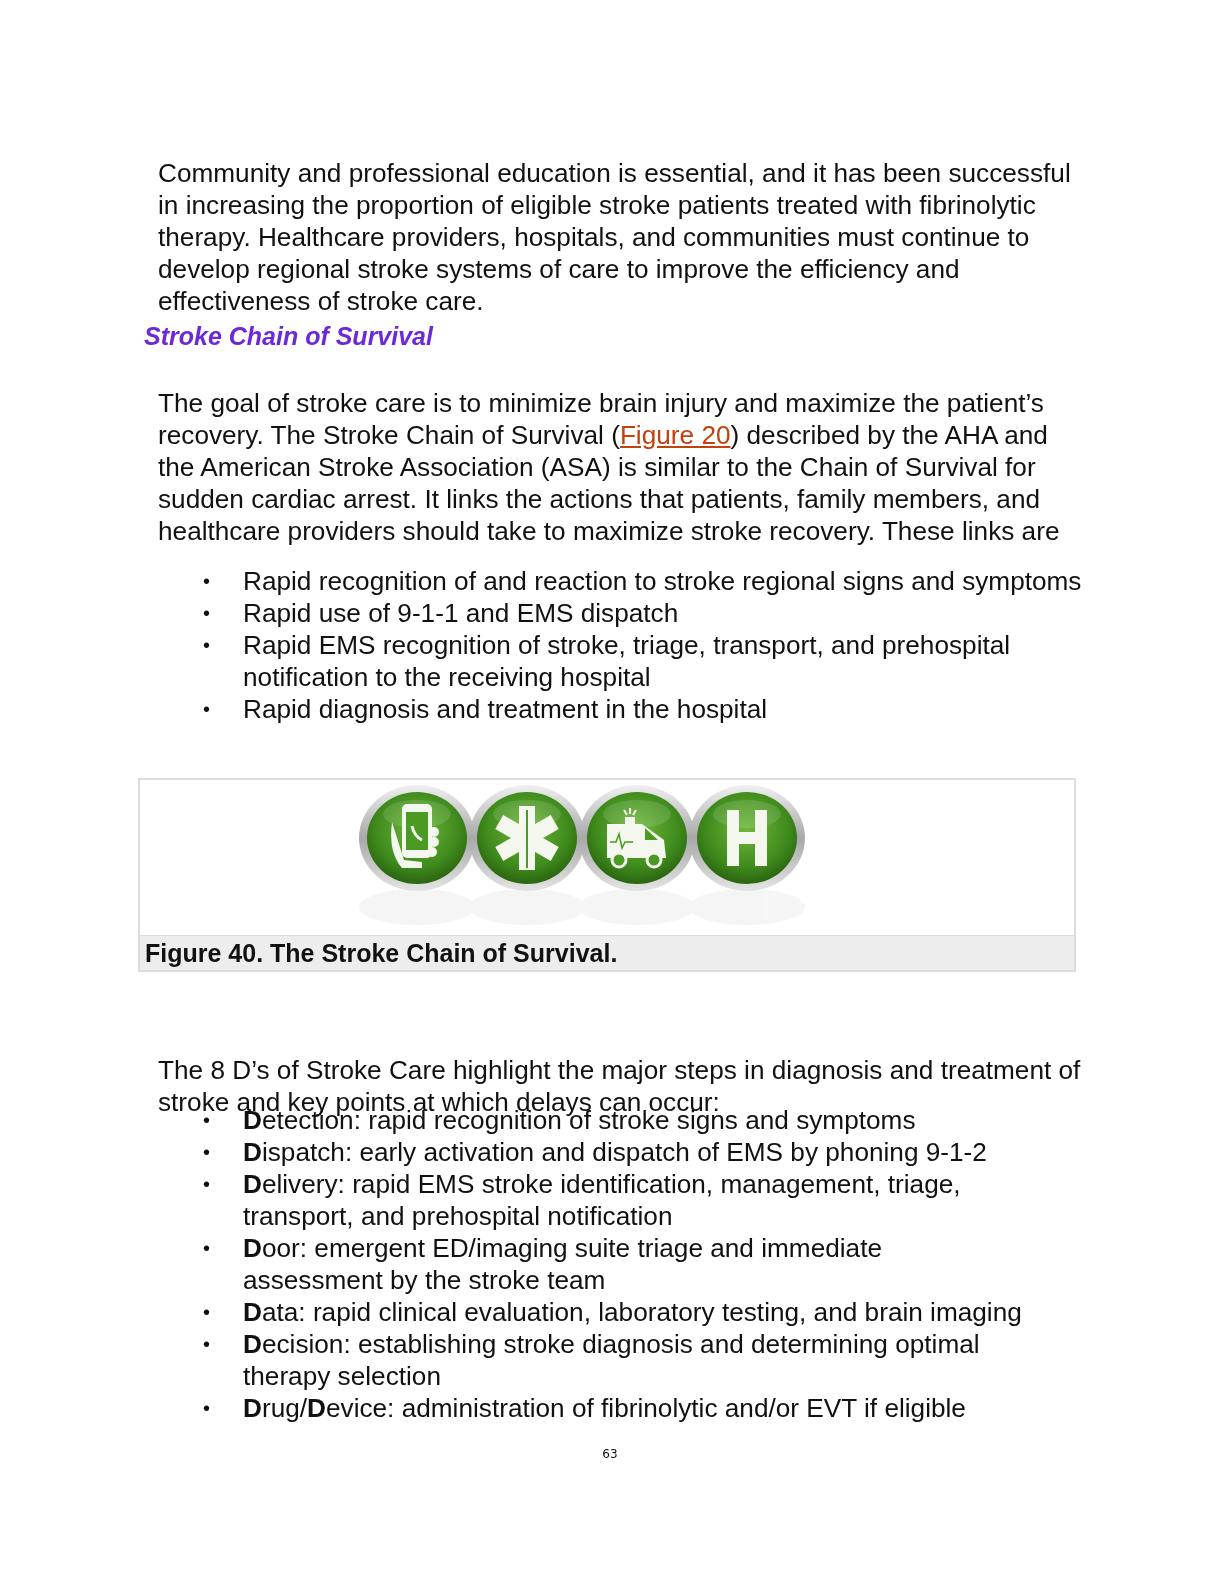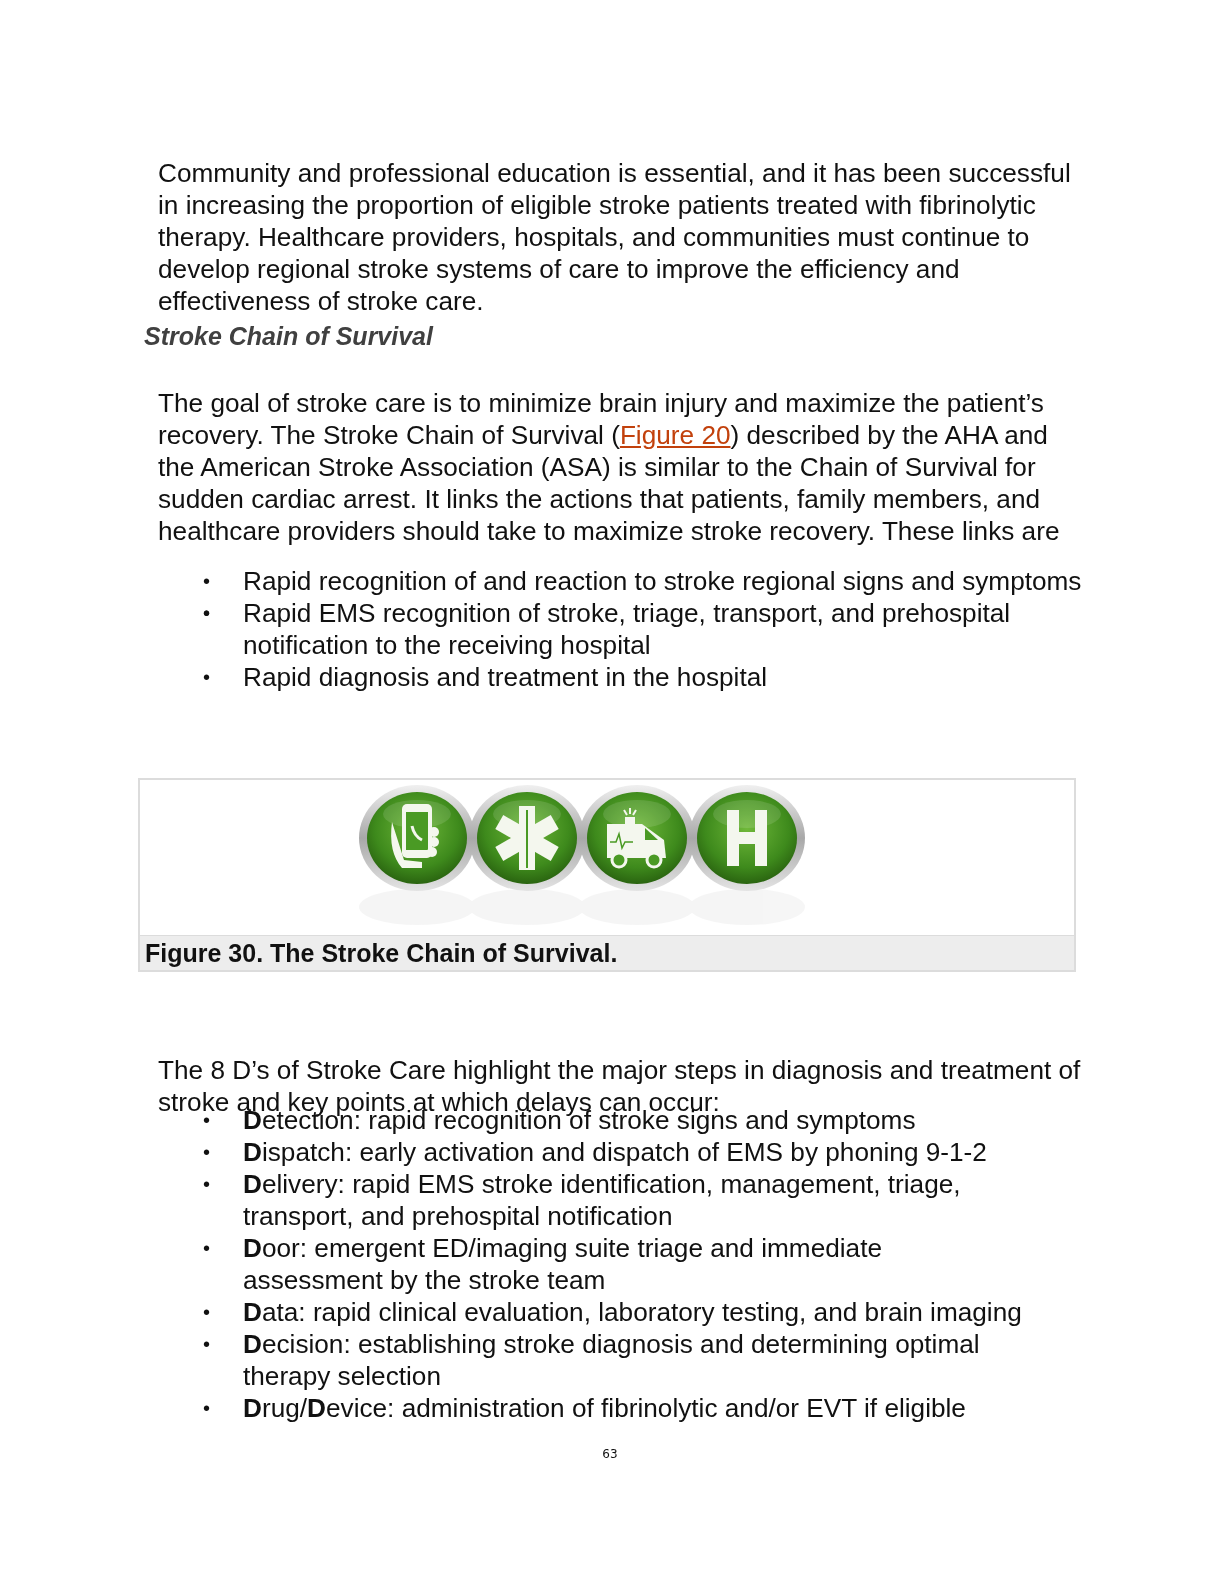--- a/index.html
+++ b/index.html
@@ -1,20 +1,20 @@
 <!DOCTYPE html>
 <html><head>
 <meta charset="utf-8">
 <style>
   html, body { margin:0; padding:0; background:#ffffff; }
   body { width:1220px; height:1579px; position:relative; overflow:hidden;
          font-family:"Liberation Sans", sans-serif; color:#111; }
   .page { position:absolute; left:0; top:0; width:1220px; height:1579px; }
   .para { position:absolute; left:144px; width:940px; font-size:26.2px; line-height:32px; margin:14px; }
-  .heading { position:absolute; left:144px; font-size:25px; font-weight:bold; font-style:italic; color:#404040; margin:0; }
+  .heading { position:absolute; left:144px; font-size:25px; font-weight:bold; font-style:italic; color:#6d28d9; margin:0; }
   .link { text-decoration:underline; color:#c2410c; cursor:pointer; }
   ul.bullets { position:absolute; left:0; margin:0; padding:0; list-style:none; width:1100px; }
   ul.bullets li { position:relative; padding-left:243px; font-size:26.2px; line-height:32px; }
   ul.bullets li .dot { position:absolute; left:203px; top:0; font-size:20px; }
   ul.bullets li b { font-weight:bold; }
   .figure { position:absolute; left:138px; top:778px; width:934px; height:190px;
             border:2px solid #dcdcdc; background:#fff; }
   .figure .img-area { position:absolute; left:0; top:0; width:934px; height:155px; }
   .figure .caption { position:absolute; left:0; top:155px; width:934px; height:35px;
             background:#ededed; border-top:1px solid #dcdcdc; font-size:25px; font-weight:bold;
@@ -29,21 +29,21 @@
 <div class="page">
 
   <p class="para" style="top:143px;">Community and professional education is essential, and it has been successful in increasing the proportion of eligible stroke patients treated with fibrinolytic therapy. Healthcare providers, hospitals, and communities must continue to develop regional stroke systems of care to improve the efficiency and effectiveness of stroke care.</p>
 
   <h2 class="heading" style="top:322px;">Stroke Chain of Survival</h2>
 
   <p class="para" style="top:373px; width:930px;"><span>The goal of stroke care is to minimize brain injury and maximize the patient’s recovery. The Stroke Chain of Survival (</span><span class="link">Figure 20</span><span>) described by the AHA and the American Stroke Association (ASA) is similar to the Chain of Survival for sudden cardiac arrest. It links the actions that patients, family members, and healthcare providers should take to maximize stroke recovery. These links are</span></p>
 
   <ul class="bullets" style="top:565px;">
     <li><span class="dot">•</span><span>Rapid recognition of and reaction to stroke regional signs and symptoms</span></li>
-    <li><span class="dot">•</span></li>
+    <li><span class="dot">•</span><span>Rapid use of 9-1-1 and EMS dispatch</span></li>
     <li><span class="dot">•</span><span style="display:inline-block;width:820px;">Rapid EMS recognition of stroke, triage, transport, and prehospital notification to the receiving hospital</span></li>
     <li><span class="dot">•</span><span>Rapid diagnosis and treatment in the hospital</span></li>
   </ul>
 
   <div class="figure">
     <div class="img-area">
       <svg class="chain" viewBox="0 0 460 150">
         <defs>
           <radialGradient id="g" cx="50%" cy="40%" r="60%">
             <stop offset="0%" stop-color="#6fb83a"></stop>
@@ -105,21 +105,21 @@
         <g>
           <ellipse cx="395" cy="56" rx="58" ry="53" fill="url(#ring)"></ellipse>
           <ellipse cx="395" cy="56" rx="50" ry="46" fill="url(#g)"></ellipse>
           <ellipse cx="395" cy="32" rx="34" ry="14" fill="#ffffff" opacity="0.12"></ellipse>
           <rect x="375" y="28" width="12" height="56" fill="#f4f7ee"></rect>
           <rect x="403" y="28" width="12" height="56" fill="#f4f7ee"></rect>
           <rect x="375" y="50" width="40" height="12" fill="#f4f7ee"></rect>
         </g>
       </svg>
     </div>
-    <div class="caption">Figure 30. The Stroke Chain of Survival.</div>
+    <div class="caption">Figure 40. The Stroke Chain of Survival.</div>
   </div>
 
 
   <p class="para" style="top:1040px;">The 8 D’s of Stroke Care highlight the major steps in diagnosis and treatment of stroke and key points at which delays can occur:</p>
 
   <ul class="bullets" style="top:1104px;">
     <li><span class="dot">•</span><b>D</b><span>etection: rapid recognition of stroke signs and symptoms</span></li>
     <li><span class="dot">•</span><b>D</b><span>ispatch: early activation and dispatch of EMS by phoning 9-1-2</span></li>
     <li style="width:780px;"><span class="dot">•</span><b>D</b><span>elivery: rapid EMS stroke identification, management, triage, transport, and prehospital notification</span></li>
     <li style="width:700px;"><span class="dot">•</span><b>D</b><span>oor: emergent ED/imaging suite triage and immediate assessment by the stroke team</span></li>

